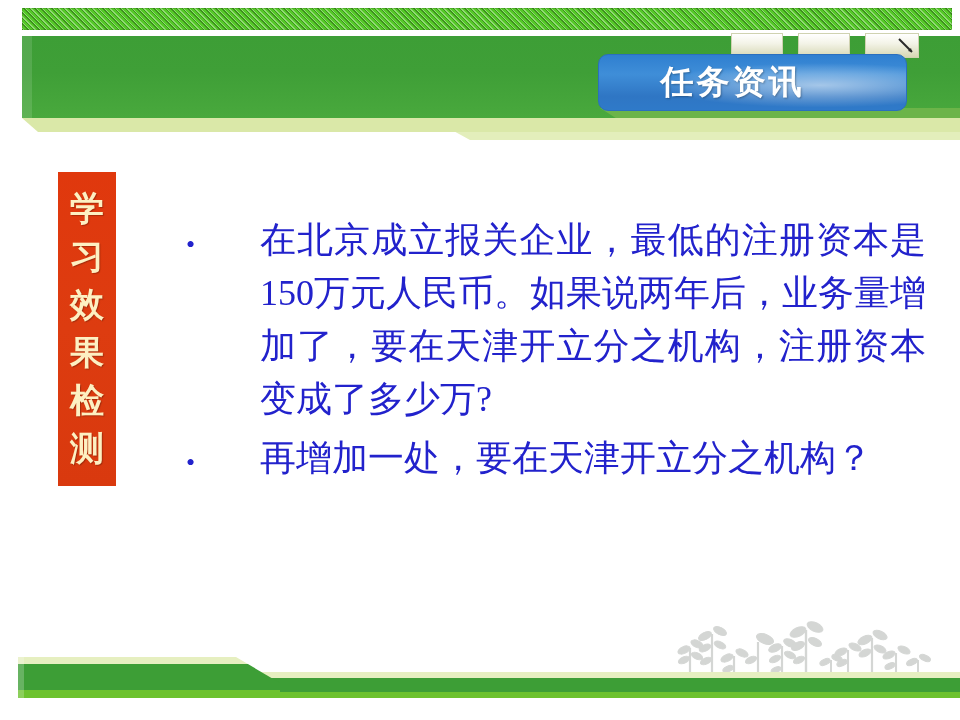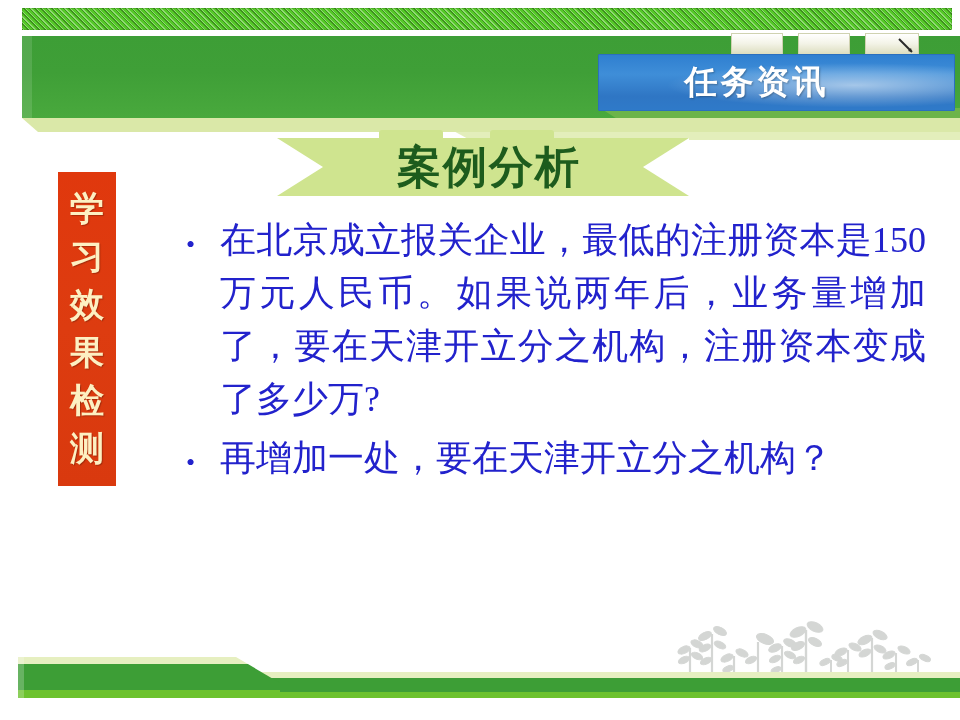--- a/index.html
+++ b/index.html
@@ -111,23 +111,23 @@
     top: 4px;
     width: 18px;
     height: 18px;
   }
 
   
   .blue-chip {
     position: absolute;
     left: 598px;
     top: 54px;
-    width: 357px;
+    width: 309px;
     height: 57px;
-    border-radius: 1px;
+    border-radius: 10px;
     border: 1px solid #2b6fbe;
     background:
       radial-gradient(ellipse at 72% 55%, rgba(255,255,255,0.55) 0%, rgba(255,255,255,0.0) 52%),
       linear-gradient(180deg, #2f7fd0 0%, #3f8ed8 35%, #2f76c4 75%, #2f7ac9 100%);
     box-sizing: border-box;
     display: flex;
     align-items: center;
     justify-content: center;
   }
   .blue-chip-text {
@@ -239,20 +239,21 @@
     line-height: 1;
   }
   .bullet-text {
     flex: 1 1 auto;
     color: #2222cc;
     font-size: 36px;
     line-height: 1.47;
     letter-spacing: 0px;
     text-align: justify;
     text-justify: inter-ideograph;
+    margin-left: 40px;
   }
 
   
   .plants {
     position: absolute;
     left: 676px;
     top: 616px;
     width: 255px;
     height: 66px;
   }
@@ -321,27 +322,20 @@
     <svg class="tab-deco-mark" viewBox="0 0 18 18">
       <line x1="2" y1="2" x2="15" y2="15" stroke="#2a2a2a" stroke-width="2"></line>
       <polygon points="15,15 11,14 14,11" fill="#2a2a2a"></polygon>
     </svg>
   </div>
 
   <div class="blue-chip">
     <span class="blue-chip-text">任务资讯</span>
   </div>
 
-  <div class="ribbon-wrap">
-    <div class="ribbon-tab a"></div>
-    <div class="ribbon-tab b"></div>
-    <div class="ribbon-body"></div>
-    <div class="ribbon-body-right"></div>
-    <div class="ribbon-text">案例分析</div>
-  </div>
 
   <div class="side-label">
     <span class="side-label-char">学</span>
     <span class="side-label-char">习</span>
     <span class="side-label-char">效</span>
     <span class="side-label-char">果</span>
     <span class="side-label-char">检</span>
     <span class="side-label-char">测</span>
   </div>
 

